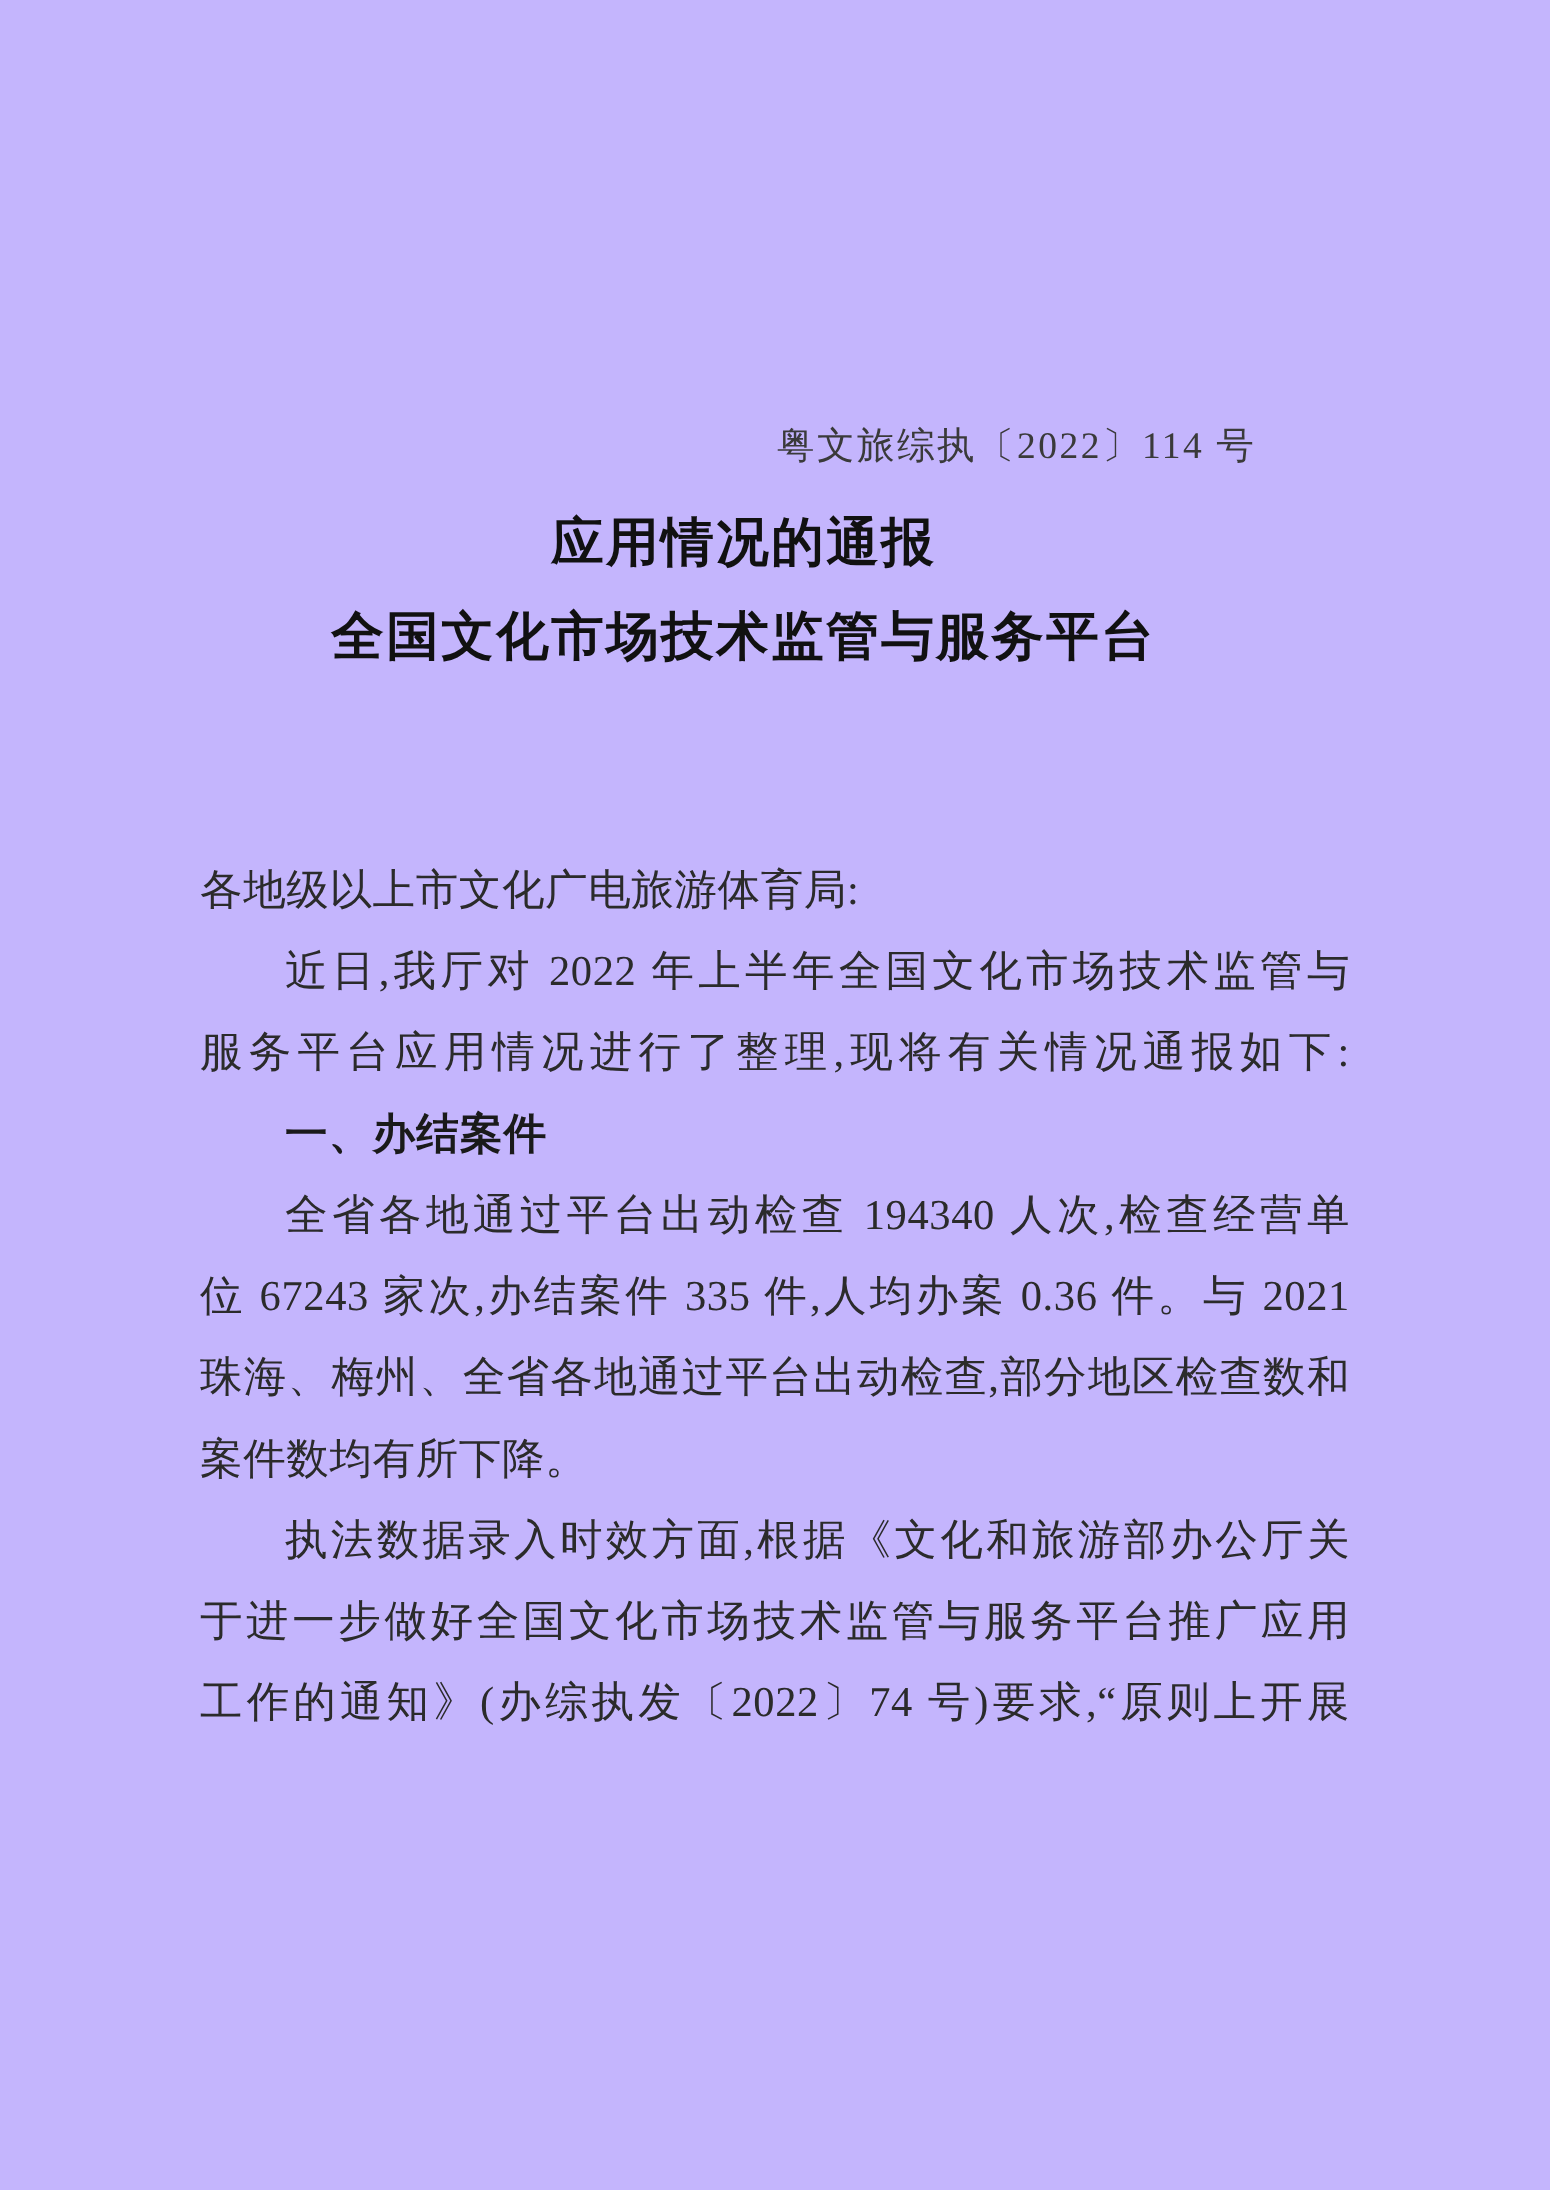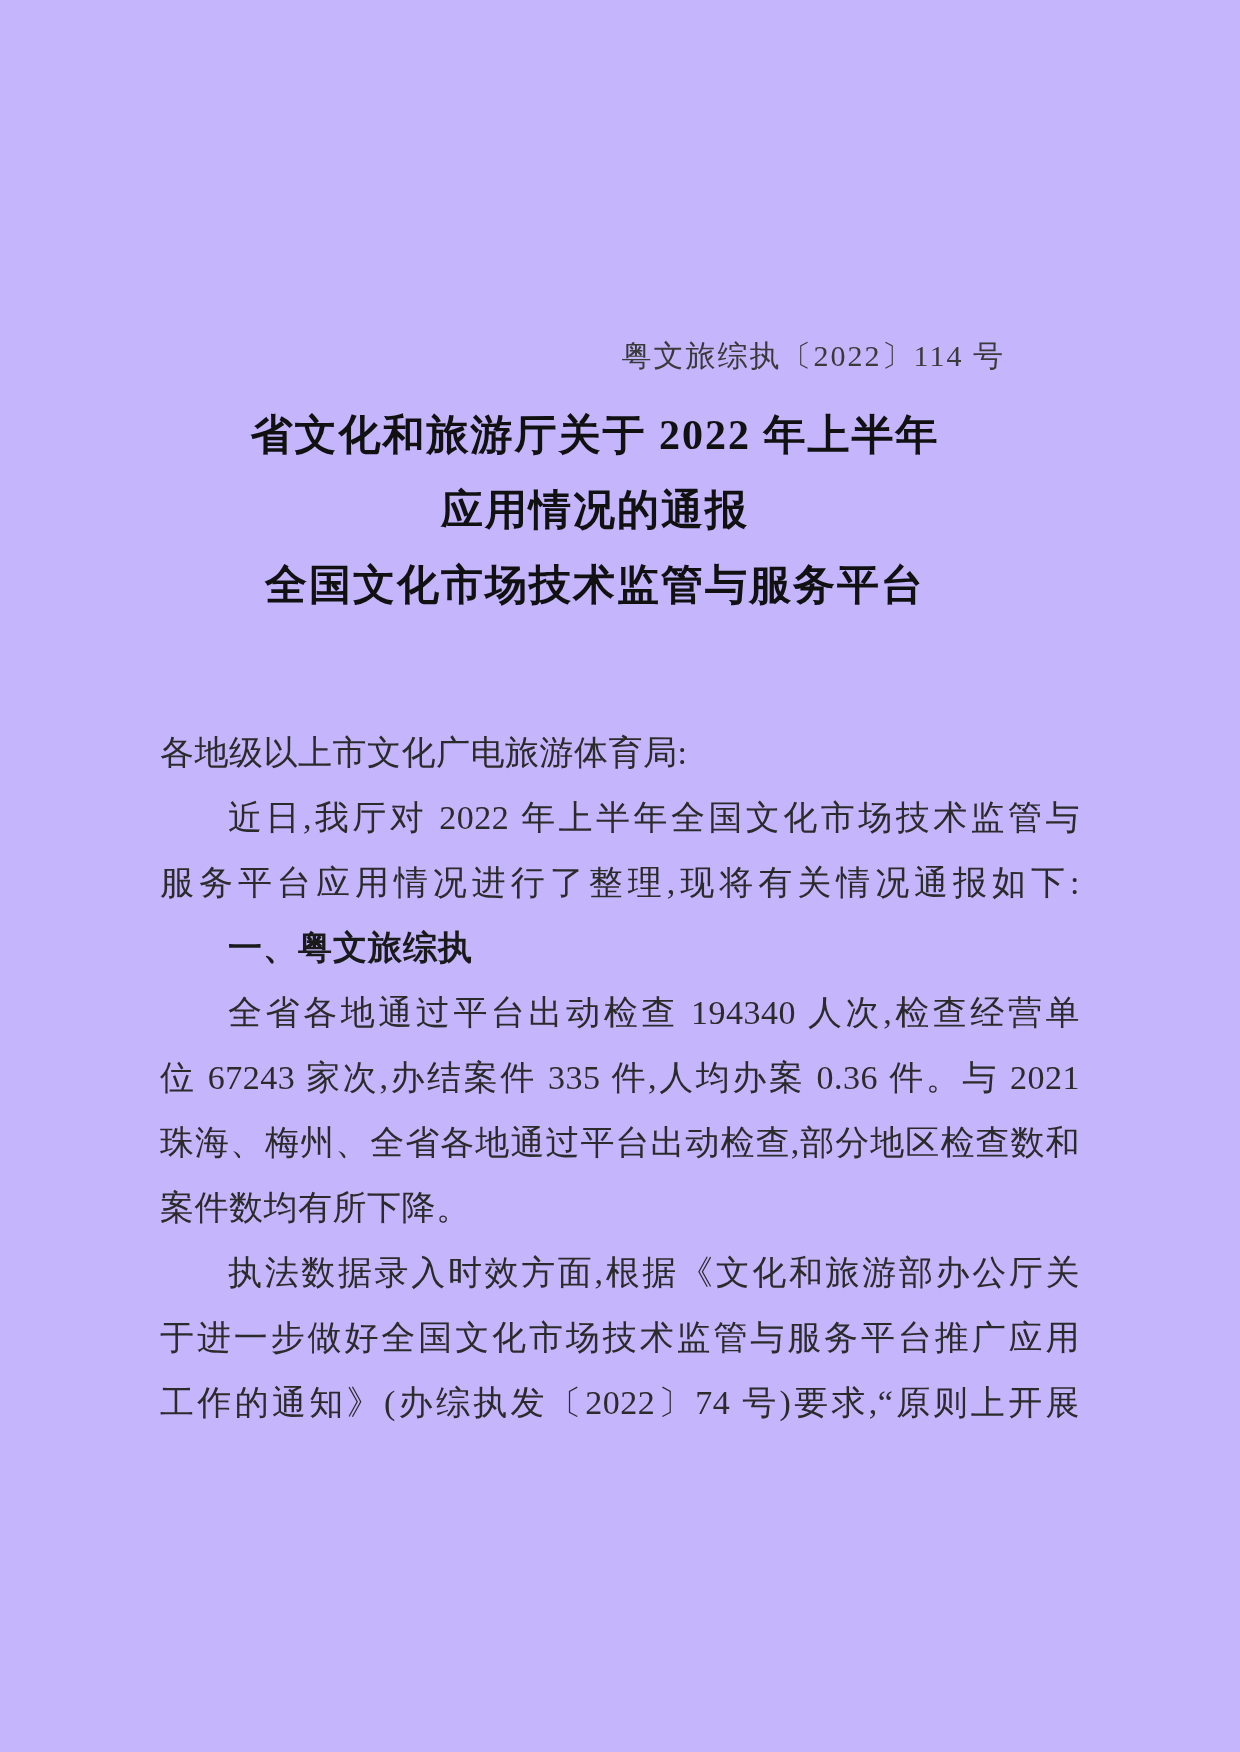--- a/index.html
+++ b/index.html
@@ -38,21 +38,21 @@
     display: block;
     font-size: 42px;
     line-height: 75px;
     font-weight: 700;
     color: #111111;
     letter-spacing: 2px;
     white-space: nowrap;
   }
   .body-block {
     position: absolute;
-    top: 720px;
+    top: 680px;
     left: 160px;
     width: 920px;
   }
   .line {
     font-size: 34px;
     line-height: 65px;
     height: 65px;
     overflow: hidden;
     color: #2b2b2b;
     text-align: left;
@@ -79,30 +79,29 @@
   }
 </style>
 </head>
 <body>
 
 <div class="page">
 
   <div class="doc-number">粤文旅综执〔2022〕114 号</div>
 
   <div class="title-block">
-    <span class="title-line">省文化和旅游厅关于 2022 年上半年</span>
     <span class="title-line">应用情况的通报</span>
     <span class="title-line">全国文化市场技术监管与服务平台</span>
   </div>
 
   <div class="body-block">
     <div class="line">各地级以上市文化广电旅游体育局:</div>
     <div class="line indent full">近日,我厅对 2022 年上半年全国文化市场技术监管与</div>
     <div class="line full">服务平台应用情况进行了整理,现将有关情况通报如下:</div>
-    <div class="line indent heading">一、粤文旅综执</div>
+    <div class="line indent heading">一、办结案件</div>
     <div class="line indent full">全省各地通过平台出动检查 194340 人次,检查经营单</div>
     <div class="line full">位 67243 家次,办结案件 335 件,人均办案 0.36 件。与 2021</div>
     <div class="line full">珠海、梅州、全省各地通过平台出动检查,部分地区检查数和</div>
     <div class="line">案件数均有所下降。</div>
     <div class="line indent full">执法数据录入时效方面,根据《文化和旅游部办公厅关</div>
     <div class="line full">于进一步做好全国文化市场技术监管与服务平台推广应用</div>
     <div class="line full">工作的通知》(办综执发〔2022〕74 号)要求,“原则上开展</div>
   </div>
 
 </div>

